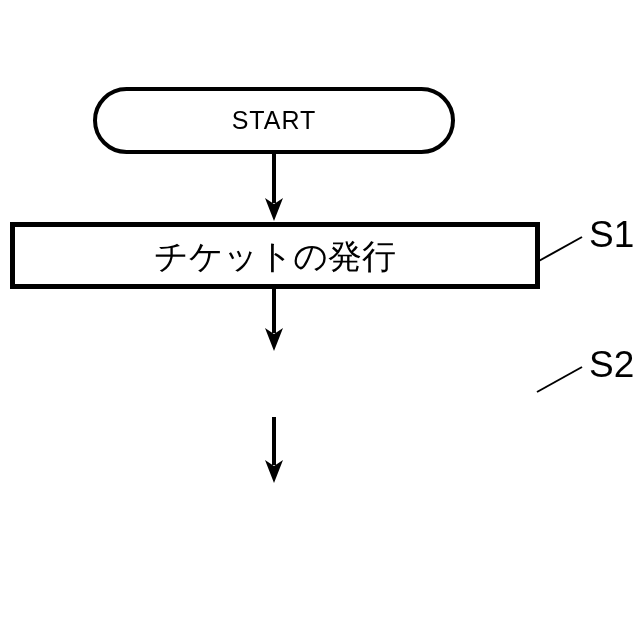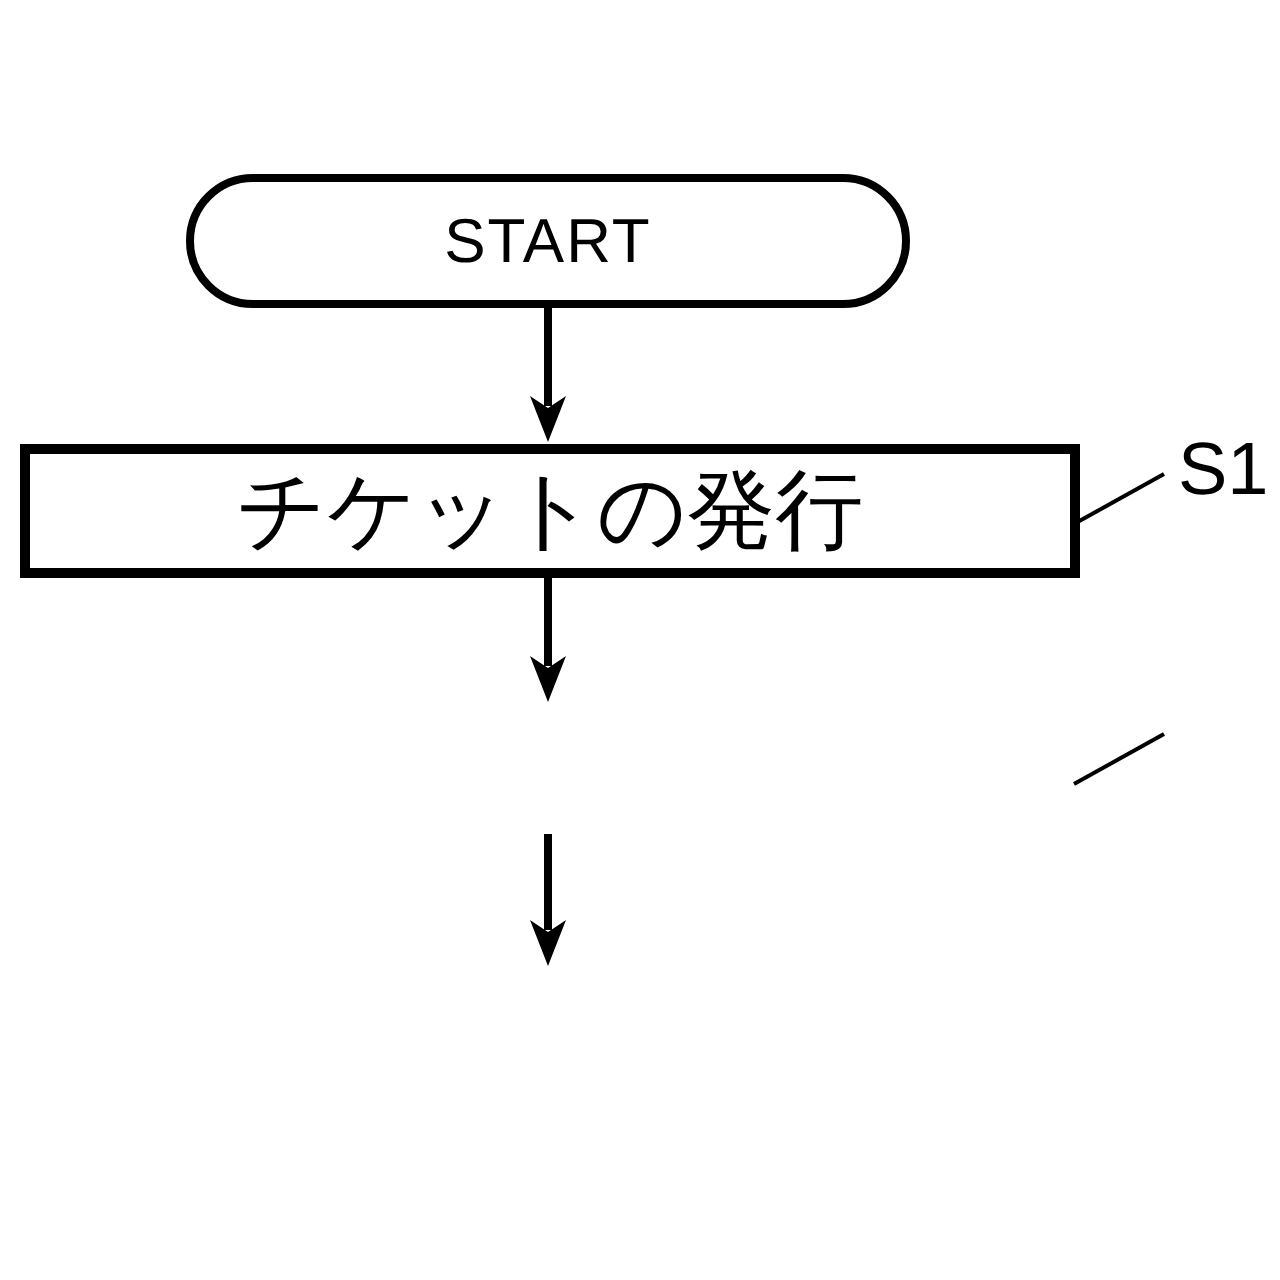--- a/index.html
+++ b/index.html
@@ -33,34 +33,34 @@
     text-align: center;
   }
   .terminator {
     border: 4px solid #000000;
     border-radius: 34px;
     left: 93px;
     width: 362px;
     height: 67px;
   }
   .terminator .label {
-    font-size: 31px;
+    font-size: 25px;
     letter-spacing: 1px;
     line-height: 1;
   }
   .start-node { top: 87px; }
   .end-node { top: 485px; height: 66px; }
   .process {
     border: 5px solid #000000;
     left: 10px;
     width: 530px;
     height: 67px;
   }
   .process .label {
-    font-size: 44px;
+    font-size: 34px;
     line-height: 1;
     font-weight: 500;
   }
   .step-tag {
     position: absolute;
     left: 589px;
     width: 50px;
     height: 34px;
     font-size: 37px;
     line-height: 34px;
@@ -97,15 +97,16 @@
 
   <div class="node terminator start-node">
     <span class="label">START</span>
   </div>
 
   <div class="node process" style="top:222px;">
     <span class="label">チケットの発行</span>
   </div>
   <div class="step-tag tag-s1">S1</div>
 
+  <div class="step-tag tag-s2">S2</div>
 
 
 </div>
 
 </body></html>

